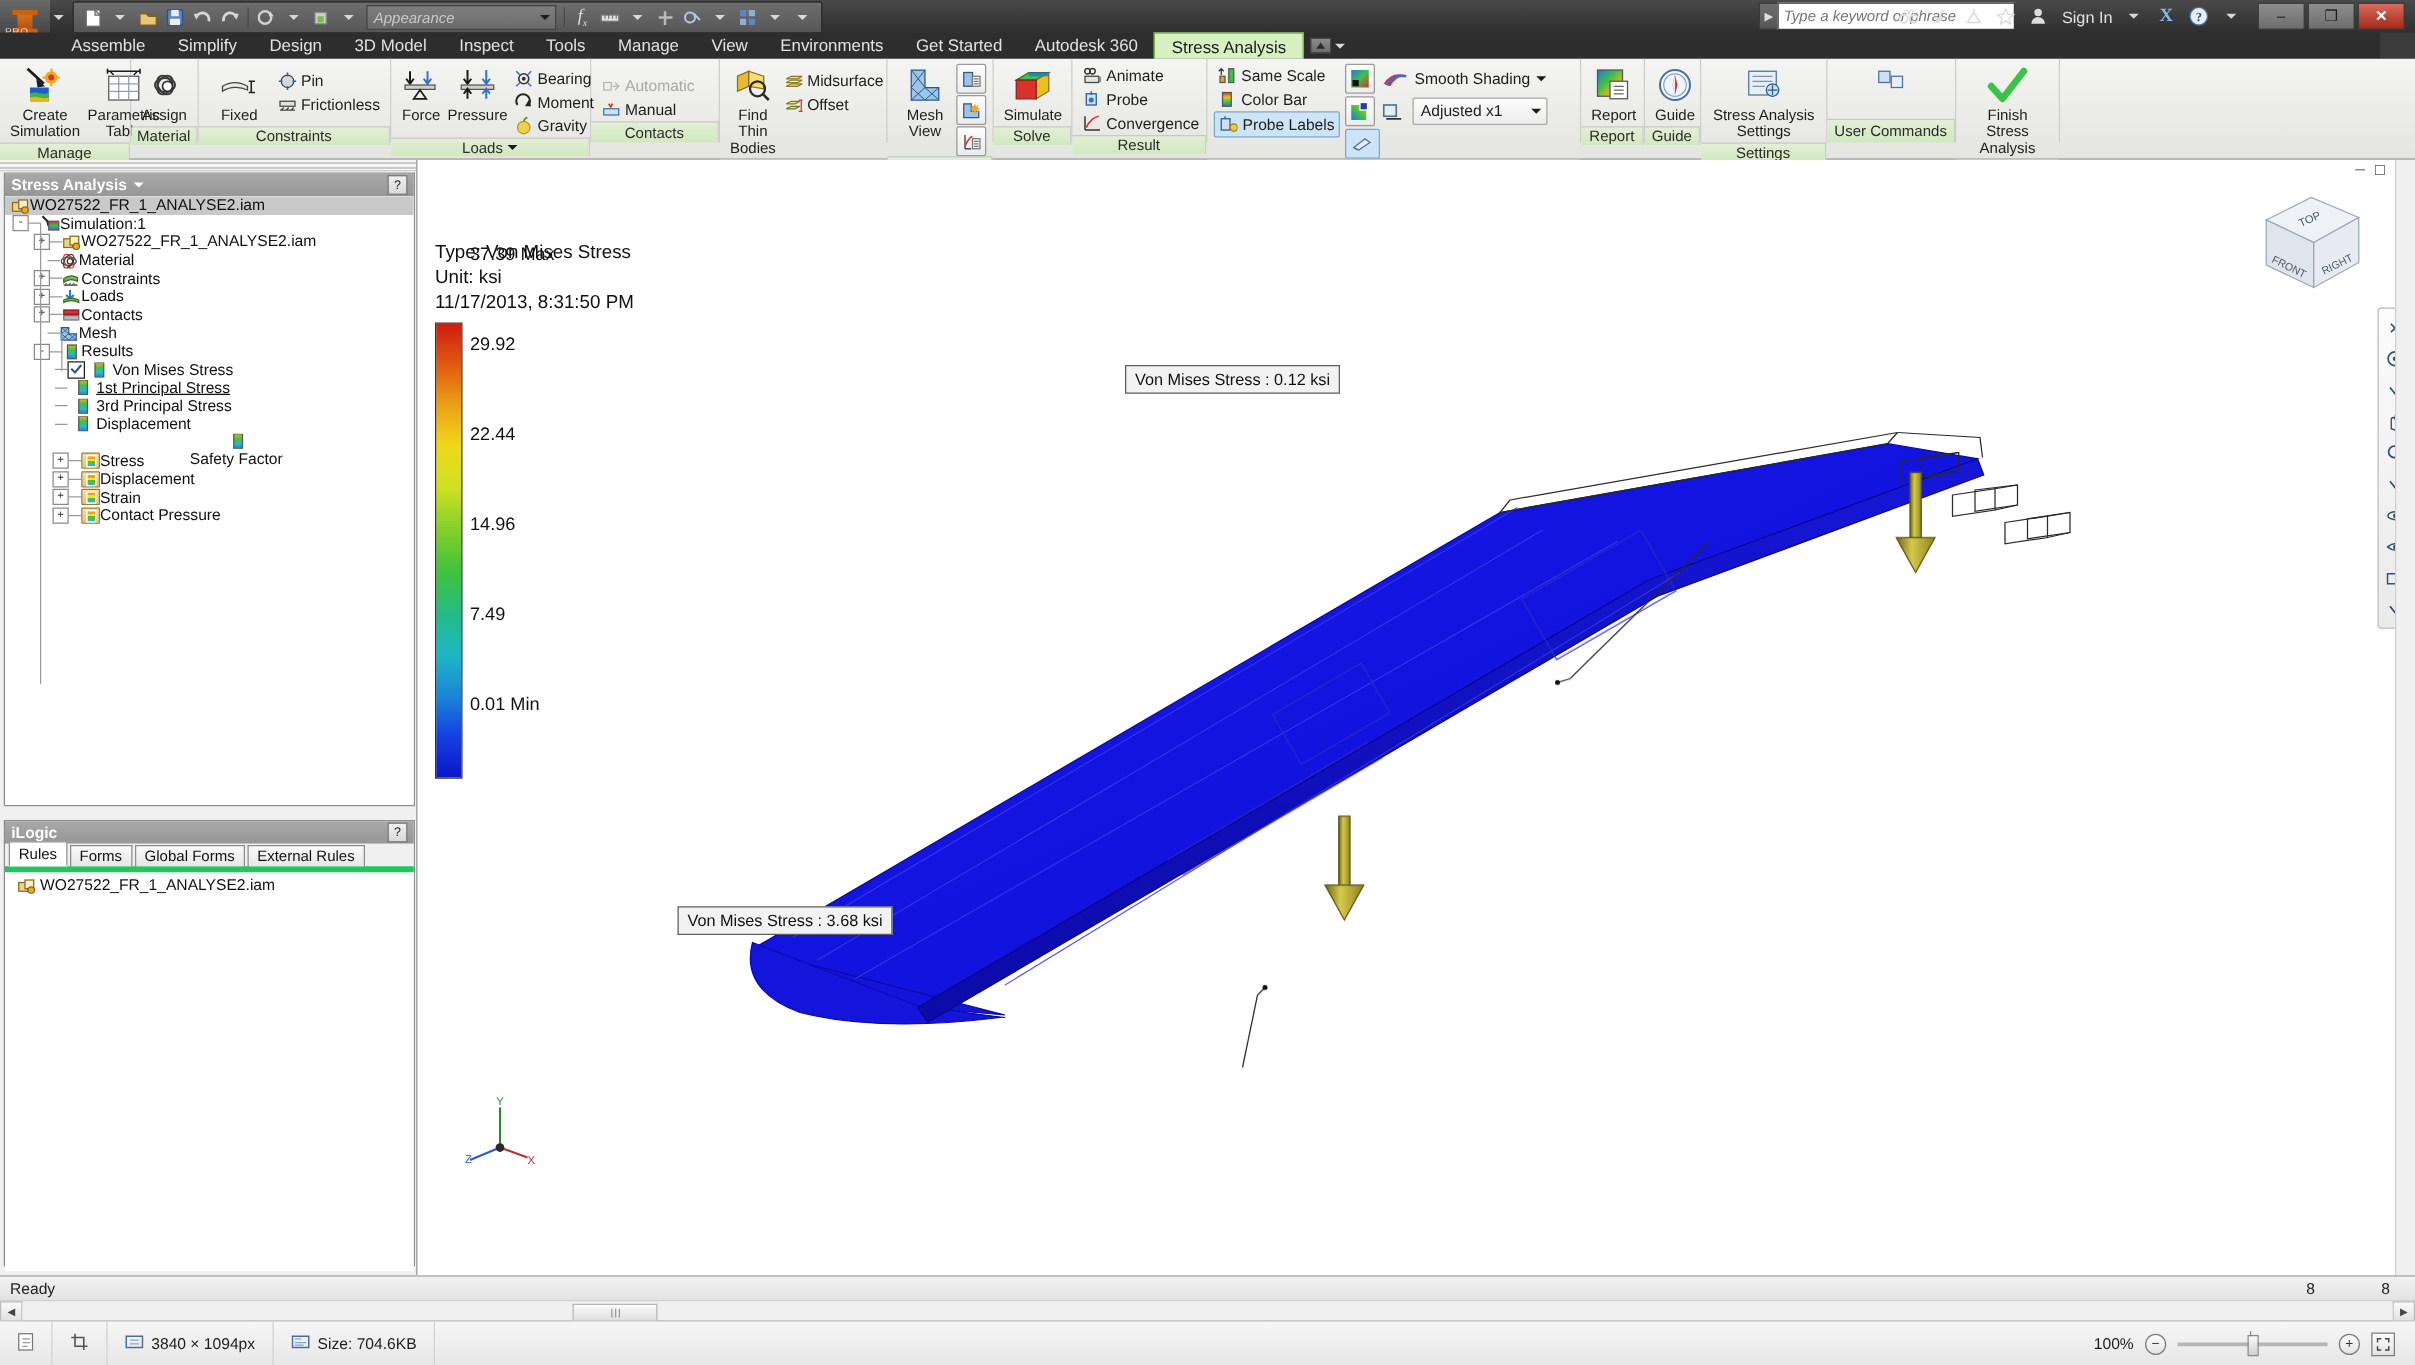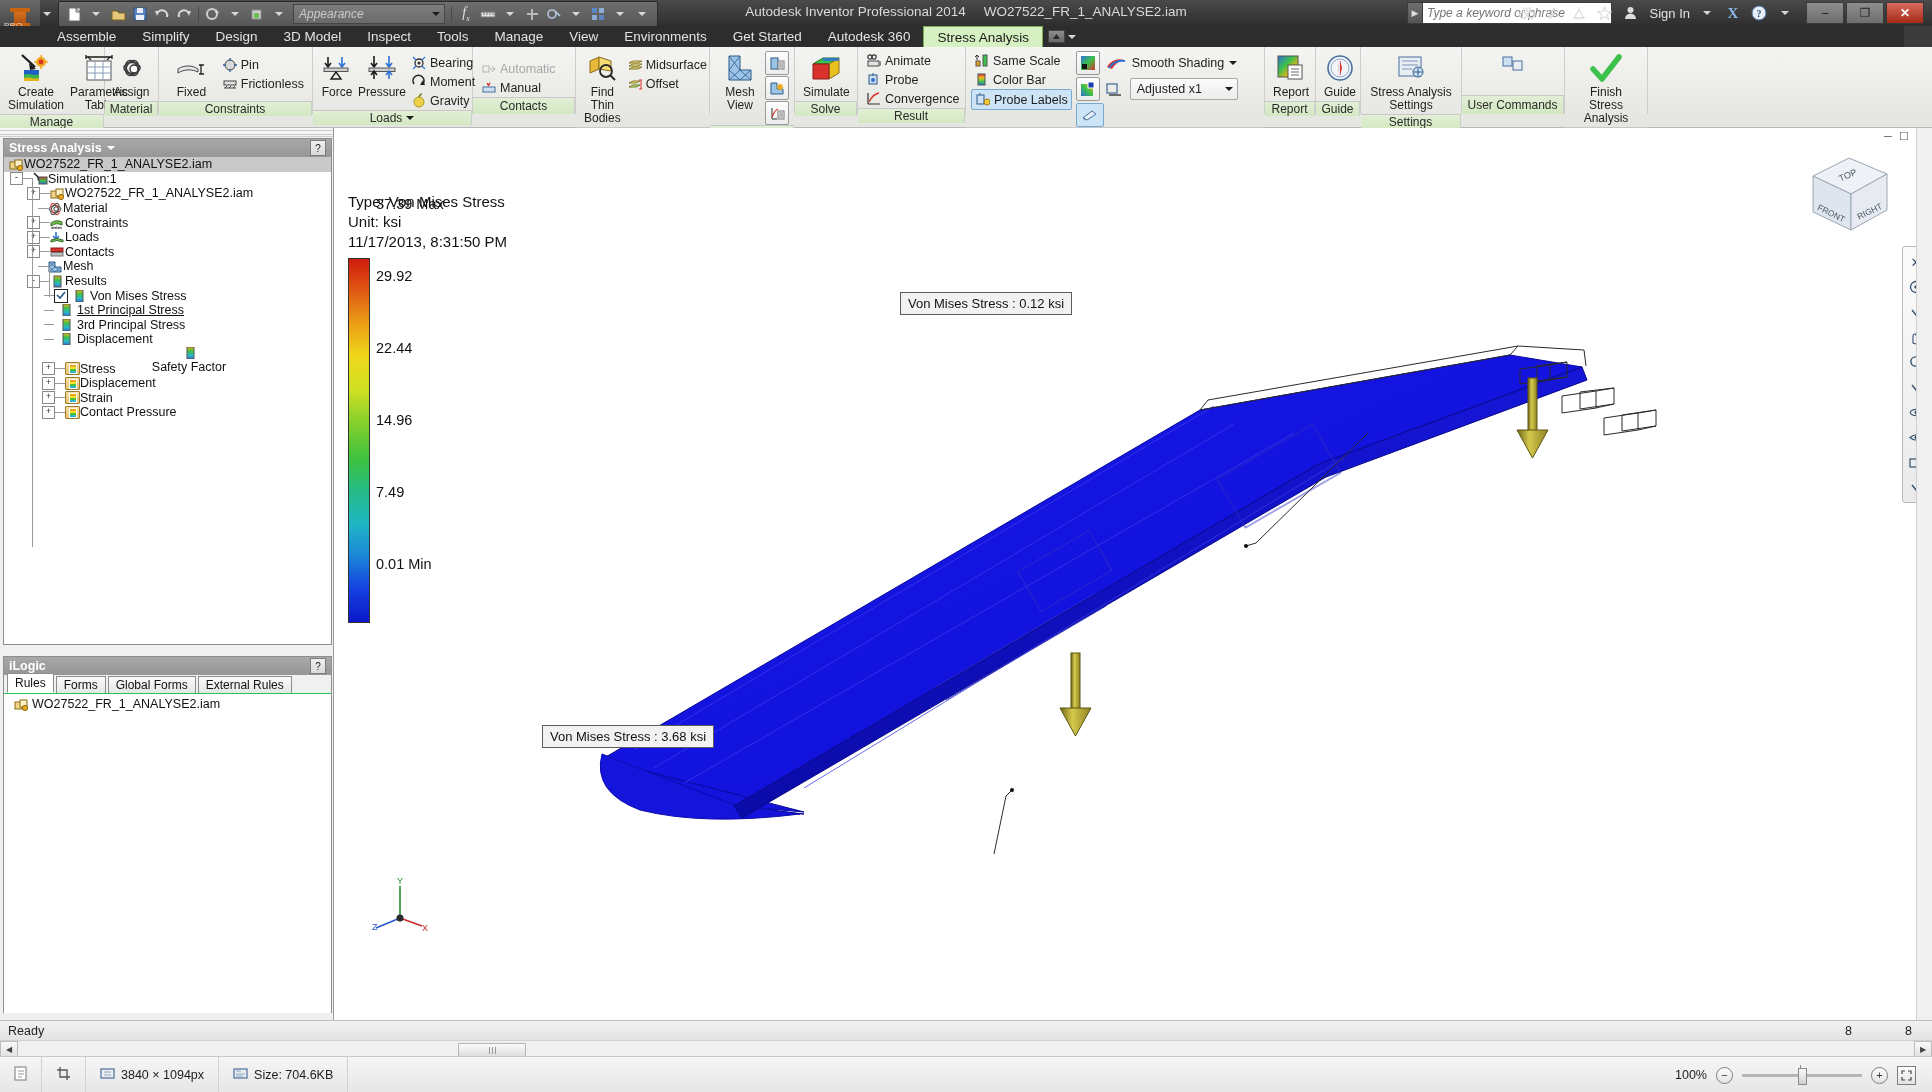--- a/index.html
+++ b/index.html
@@ -119,21 +119,21 @@
   
   .ic{width:15px;height:13px;display:inline-flex;align-items:center;justify-content:center;flex:0 0 auto;}
   .ic-folder{width:13px;height:11px;background:linear-gradient(#f7dfa4,#e8c372);border:1px solid #9a7a2d;
     position:relative;border-radius:1px;}
   .ic-folder:after{content:"";position:absolute;left:3px;top:1px;width:6px;height:8px;
     background:linear-gradient(180deg,#f3a01c 0 2px,#f2e62a 2px 4px,#4fbf35 4px 6px,#2fb5c9 6px 8px);
     border:1px solid #fff;}
 
   
   .tabstrip{display:flex;align-items:flex-end;height:18px;background:#f0f0f0;padding-left:3px;
-    border-bottom:1px solid #22c55e;}
+    border-bottom:5px solid #22c55e;}
   .ltab{height:16px;padding:0 7px;font-size:12px;display:flex;align-items:center;
     background:linear-gradient(#fafafa,#e6e6e6);border:1px solid #8d8d8d;border-bottom:none;margin-right:2px;color:#111;}
   .ltab.active{background:#fff;height:18px;border-bottom:1px solid #fff;}
 
   
   .viewport{position:absolute;left:333px;top:128px;width:1599px;height:892px;background:#fff;
     border-left:1px solid #9a9a9a;}
   .vp-topbar{position:absolute;right:0;top:0;width:60px;height:16px;display:flex;
     align-items:center;justify-content:flex-end;gap:7px;padding-right:8px;color:#555;font-size:11px;}
   .legend-text{position:absolute;left:14px;top:18px;font-size:15px;color:#111;line-height:20px;margin-top:46px;}
@@ -294,24 +294,20 @@
           </svg>
       </div>
       <div class="qat-item">
           <div class="caret-light"></div>
         </div>
       <div class="qat-item">
           <div class="caret-light"></div>
         </div>
     </div>
 
-    <div class="app-title">
-      <span>Autodesk Inventor Professional 2014</span>
-      <span class="fname">WO27522_FR_1_ANALYSE2.iam</span>
-    </div>
 
     <div class="search-wrap">
       <div class="search-arrow">▶</div>
       <input class="search-input" placeholder="Type a keyword or phrase" style="">
     </div>
 
     <div class="title-icons">
       <div class="ti">
         <svg width="16" height="14">
             <circle cx="4" cy="9" r="3.2" fill="none" stroke="#dcdcdc" stroke-width="1.4"></circle>

